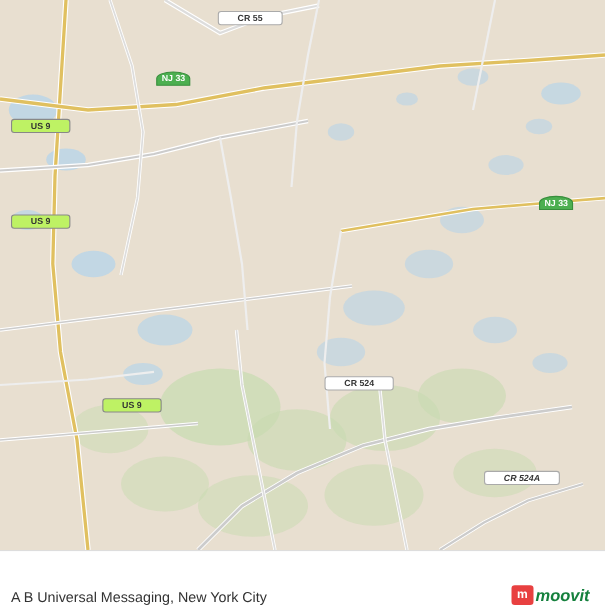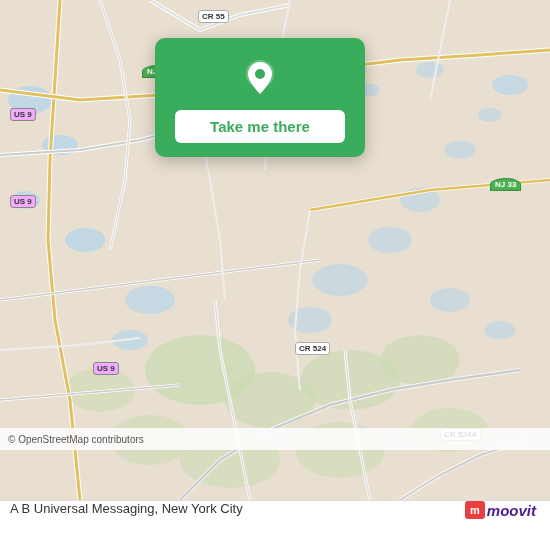--- a/index.html
+++ b/index.html
@@ -78,21 +78,21 @@
       font-size: 10px;
       color: #555;
     }
 
     
     .bottom-bar {
       width: 550px;
       height: 50px;
       background: white;
       display: flex;
-      align-items: flex-start;
+      align-items: flex-end;
       justify-content: space-between;
       padding: 0 14px 0 10px;
       border-top: 1px solid #ddd;
       position: absolute;
       bottom: 0;
       left: 0;
     }
 
     .location-text {
       font-size: 13px;
@@ -111,39 +111,39 @@
       color: white;
       font-size: 11px;
       font-weight: bold;
       padding: 3px 5px;
       border-radius: 3px;
     }
 
     .moovit-text {
       font-size: 15px;
       font-weight: bold;
-      color: #4c1d95;
+      color: #15803d;
       font-style: italic;
     }
 
     
     .road-badge {
       position: absolute;
       background: white;
       border: 1.5px solid #888;
       border-radius: 3px;
       font-size: 8px;
       font-weight: bold;
-      padding: 1px 3px;
+      padding: 1px 17px;
       color: #333;
       display: flex;
       align-items: center;
       gap: 1px;
     }
-    .road-badge.us { background: #f0abfc; border-color: #888; }
+    .road-badge.us { background: #bef264; border-color: #888; }
     .road-badge.nj { background: #4caf50; color: white; border-color: #388e3c; border-radius: 50% 50% 0 0; padding: 1px 4px; margin-left: 20px; }
     .road-badge.cr { background: #fff; border-color: #aaa; }
   </style>
 </head>
 <body>
 
 <div id="map-container">
 
   <svg class="map-svg" viewBox="0 0 550 500" xmlns="http://www.w3.org/2000/svg">
 
@@ -225,33 +225,21 @@
 
   <div class="road-badge cr" style="top:10px; left:198px;">CR 55</div>
   <div class="road-badge nj" style="top:65px; left:122px;">NJ 33</div>
   <div class="road-badge us" style="top:108px; left:10px;">US 9</div>
   <div class="road-badge us" style="top:195px; left:10px;">US 9</div>
   <div class="road-badge us" style="top:362px; left:93px;">US 9</div>
   <div class="road-badge nj" style="top:178px; left:470px;">NJ 33</div>
   <div class="road-badge cr" style="top:342px; left:295px;">CR 524</div>
   <div class="road-badge cr" style="top:428px; left:440px;font-style:italic;">CR 524A</div>
 
-  <div class="card-overlay">
-
-    <svg class="pin-icon" viewBox="0 0 44 44">
-      <circle cx="22" cy="18" r="14" fill="rgba(255,255,255,0.25)"></circle>
-      <path d="M22 6 C15.4 6 10 11.4 10 18 C10 26 22 38 22 38 C22 38 34 26 34 18 C34 11.4 28.6 6 22 6Z" fill="white"></path>
-      <circle cx="22" cy="18" r="5" fill="#3aad5c"></circle>
-    </svg>
-    <button class="take-me-btn">Take me there</button>
-  </div>
-
-  <div class="attribution-bar">
-    <span class="attribution-text">© OpenStreetMap contributors</span>
-  </div>
+
 </div>
 
 <div class="bottom-bar">
   <span class="location-text">A B Universal Messaging, New York City</span>
   <div class="moovit-logo">
     <span class="moovit-m">m</span>
     <span class="moovit-text">moovit</span>
   </div>
 </div>
 

